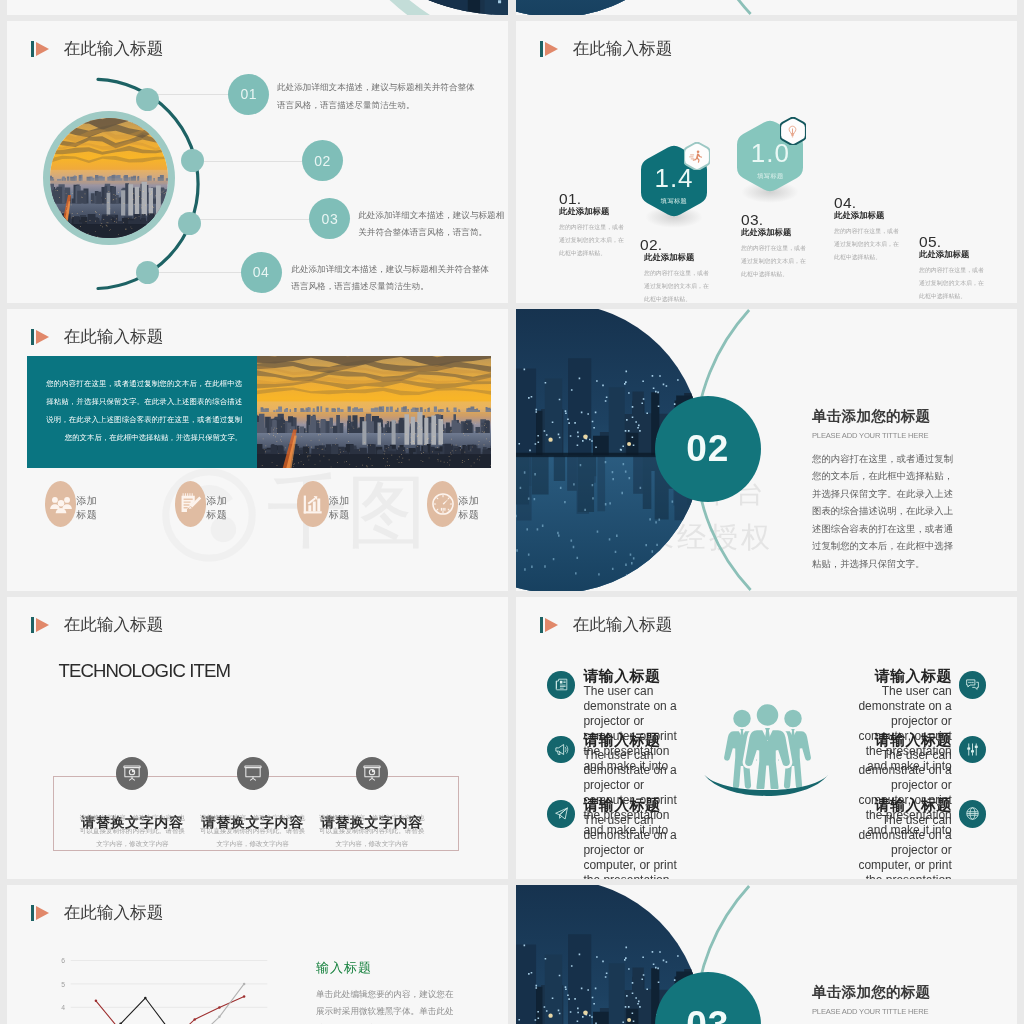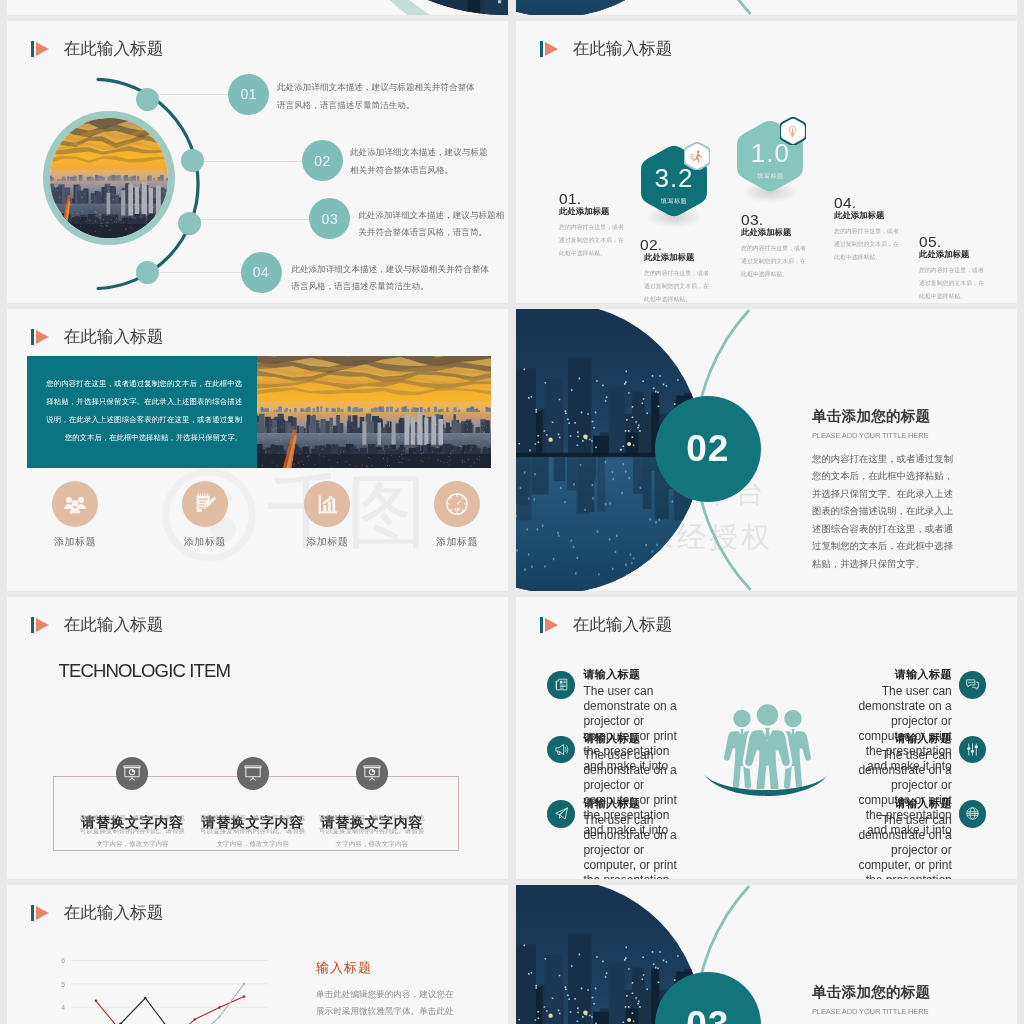--- a/index.html
+++ b/index.html
@@ -39,26 +39,26 @@
 
   
   .tp-arc{position:absolute;left:0;top:0;}
   .tp-photo{position:absolute;left:290.4px;top:-136.3px;width:418.4px;height:418.4px;border-radius:50%;overflow:hidden;}
   .tp-photo svg{position:absolute;left:-70px;top:175px;width:560px;height:560px;}
   .tp-arc2{position:absolute;left:0;top:0;}
   .tp-photo2{position:absolute;left:-105.2px;top:-6.5px;width:290.8px;height:290.8px;border-radius:50%;overflow:hidden;background:#1d4264;}
 
   
   .lc-chart{position:absolute;left:0;top:0;}
-  .lc-h{position:absolute;left:309px;top:76px;font-family:"Liberation Serif",serif;font-size:13px;color:#c2410c;letter-spacing:1px;line-height:1;}
+  .lc-h{position:absolute;left:309px;top:76px;font-family:"Liberation Serif",serif;font-size:13px;color:#15803d;letter-spacing:1px;line-height:1;}
   .lc-b{position:absolute;left:309px;top:101px;width:140px;font-family:"Liberation Serif",serif;font-size:8.6px;line-height:1.95;color:#8e8e8e;}
 
   
   .sp-circle{position:absolute;width:27.4px;height:27.4px;border-radius:50%;background:#14666d;display:flex;align-items:center;justify-content:center;}
-  .sp-head{position:absolute;width:109px;font-family:"Liberation Serif",serif;font-size:11px;font-weight:bold;color:#232323;letter-spacing:.4px;line-height:1;}
+  .sp-head{position:absolute;width:109px;font-family:"Liberation Serif",serif;font-size:15px;font-weight:bold;color:#232323;letter-spacing:.4px;line-height:1;}
   .sp-body{position:absolute;width:109px;font-family:"Liberation Sans",sans-serif;font-size:12px;line-height:1.25;color:#3a3a3a;}
   .sp-head.r,.sp-body.r{text-align:right;}
   .sp-people{position:absolute;left:204.5px;top:106.3px;}
   .sp-swoosh{position:absolute;left:187.3px;top:175.8px;width:126.5px;height:33px;}
 
   
   .tc-h1{position:absolute;left:51.5px;top:65px;font-family:"Liberation Sans",sans-serif;font-size:18.6px;color:#2b2b2b;letter-spacing:-0.9px;line-height:1;}
   .tc-p{position:absolute;left:51px;top:90px;width:396px;font-family:"Liberation Serif",serif;font-size:8.6px;line-height:1.95;color:#9a9a9a;text-align:justify;}
   .tc-box{position:absolute;left:45.9px;top:178.7px;width:406px;height:75px;border:1px solid #cdb2b2;box-sizing:border-box;}
   .tc-circle{position:absolute;top:160.4px;width:32.2px;height:32.2px;border-radius:50%;background:#686868;display:flex;align-items:center;justify-content:center;}
@@ -72,21 +72,21 @@
      display:flex;align-items:center;justify-content:center;z-index:4;}
   .sd-circle span{font-family:"Liberation Sans",sans-serif;font-size:37px;font-weight:bold;color:#f2fbfa;letter-spacing:1px;}
   .sd-title{position:absolute;z-index:4;left:296px;top:100px;font-family:"Liberation Serif",serif;font-size:14.6px;font-weight:bold;color:#3a3a3a;letter-spacing:.2px;line-height:1;}
   .sd-sub{position:absolute;z-index:4;left:296px;top:123px;font-family:"Liberation Sans",sans-serif;font-size:7.6px;color:#8b8b8b;letter-spacing:-0.2px;line-height:1;}
   .sd-body{position:absolute;z-index:4;left:296px;top:142px;width:141px;font-family:"Liberation Serif",serif;font-size:9.4px;line-height:1.86;color:#5d5d5d;text-align:justify;}
 
   
   .bn-panel{position:absolute;left:20.2px;top:47px;width:230px;height:112px;background:#0a7581;z-index:3;}
   .bn-txt{position:absolute;left:19px;top:19px;width:196px;font-family:"Liberation Serif",serif;font-size:7.4px;line-height:2.45;color:#fff;text-align:justify;text-align-last:right;}
   .bn-img{position:absolute;left:250.2px;top:47px;width:234px;height:112px;overflow:hidden;z-index:3;}
-  .bi-wrap{position:absolute;top:172px;width:60px;display:flex;flex-direction:column;align-items:center;z-index:3;}
+  .bi-wrap{position:absolute;top:172px;width:60px;display:flex;align-items:center;z-index:3;}
   .bi-circle{width:46px;height:46px;border-radius:50%;background:#e0bca2;display:flex;align-items:center;justify-content:center;}
   .bi-label{margin-top:8px;font-family:"Liberation Serif",serif;font-size:10px;color:#6e6e6e;letter-spacing:.5px;}
 
   
   .hx-wrap{position:absolute;width:66px;height:74px;}
   .hx{position:absolute;left:0;top:0;width:66px;height:74px;
       display:flex;flex-direction:column;align-items:center;justify-content:center;background:none !important;}
   .hx .hxbg{position:absolute;left:0;top:0;width:66px;height:74px;}
   .hx-val,.hx-cap{position:relative;z-index:2;}
   .hx-shadow{position:absolute;left:4px;top:62px;width:58px;height:22px;border-radius:50%;
@@ -251,21 +251,20 @@
           <path d="M159.8 144.1h1.1v1.1h-1.1zM48.1 183.8h1.1v1.1h-1.1zM23.0 156.1h1.1v1.1h-1.1zM111.6 166.9h1.1v1.1h-1.1zM29.1 168.5h1.1v1.1h-1.1zM100.1 186.1h1.1v1.1h-1.1zM5.7 194.6h1.1v1.1h-1.1zM34.5 183.1h1.1v1.1h-1.1zM101.5 184.9h1.1v1.1h-1.1zM36.6 143.7h1.1v1.1h-1.1zM17.4 180.3h1.1v1.1h-1.1zM106.8 134.4h1.1v1.1h-1.1zM38.3 124.5h1.1v1.1h-1.1zM40.0 162.8h1.1v1.1h-1.1zM87.5 174.3h1.1v1.1h-1.1zM15.3 185.2h1.1v1.1h-1.1zM196.4 177.2h1.1v1.1h-1.1zM148.6 186.0h1.1v1.1h-1.1zM19.0 154.9h1.1v1.1h-1.1zM15.9 180.5h1.1v1.1h-1.1zM107.6 126.5h1.1v1.1h-1.1zM89.0 180.1h1.1v1.1h-1.1zM110.4 127.7h1.1v1.1h-1.1zM187.4 122.5h1.1v1.1h-1.1zM168.6 195.9h1.1v1.1h-1.1zM150.2 193.7h1.1v1.1h-1.1zM106.2 135.5h1.1v1.1h-1.1zM94.5 177.1h1.1v1.1h-1.1zM153.7 148.7h1.1v1.1h-1.1zM189.4 120.8h1.1v1.1h-1.1zM99.2 121.2h1.1v1.1h-1.1zM71.6 197.1h1.1v1.1h-1.1zM23.6 196.9h1.1v1.1h-1.1zM181.0 173.1h1.1v1.1h-1.1zM11.2 155.7h1.1v1.1h-1.1zM138.4 125.6h1.1v1.1h-1.1zM59.6 125.3h1.1v1.1h-1.1zM168.7 191.2h1.1v1.1h-1.1zM184.7 178.1h1.1v1.1h-1.1zM115.1 123.0h1.1v1.1h-1.1zM96.3 178.9h1.1v1.1h-1.1zM151.2 120.1h1.1v1.1h-1.1zM1.6 125.1h1.1v1.1h-1.1zM184.9 127.1h1.1v1.1h-1.1zM78.1 156.1h1.1v1.1h-1.1zM176.8 128.8h1.1v1.1h-1.1zM52.3 179.8h1.1v1.1h-1.1zM17.2 131.1h1.1v1.1h-1.1zM5.0 194.7h1.1v1.1h-1.1zM46.7 158.1h1.1v1.1h-1.1zM75.8 196.5h1.1v1.1h-1.1zM142.4 166.1h1.1v1.1h-1.1zM97.9 139.4h1.1v1.1h-1.1zM167.8 126.2h1.1v1.1h-1.1zM124.4 141.6h1.1v1.1h-1.1zM55.3 154.3h1.1v1.1h-1.1zM37.8 165.3h1.1v1.1h-1.1zM14.2 119.5h1.1v1.1h-1.1zM28.3 125.2h1.1v1.1h-1.1zM175.6 158.8h1.1v1.1h-1.1zM135.7 180.3h1.1v1.1h-1.1zM33.1 194.1h1.1v1.1h-1.1zM76.9 154.8h1.1v1.1h-1.1zM97.7 173.6h1.1v1.1h-1.1zM153.7 133.5h1.1v1.1h-1.1zM165.7 152.2h1.1v1.1h-1.1zM50.2 187.1h1.1v1.1h-1.1zM174.4 186.6h1.1v1.1h-1.1zM64.7 191.1h1.1v1.1h-1.1zM155.2 195.6h1.1v1.1h-1.1zM151.0 198.0h1.1v1.1h-1.1zM95.6 177.9h1.1v1.1h-1.1zM156.2 160.0h1.1v1.1h-1.1zM100.9 150.0h1.1v1.1h-1.1zM173.7 148.3h1.1v1.1h-1.1zM149.3 162.9h1.1v1.1h-1.1zM141.4 142.7h1.1v1.1h-1.1zM15.8 172.0h1.1v1.1h-1.1zM29.0 146.8h1.1v1.1h-1.1zM156.3 121.9h1.1v1.1h-1.1zM182.2 165.1h1.1v1.1h-1.1zM112.2 172.2h1.1v1.1h-1.1zM11.4 119.8h1.1v1.1h-1.1zM144.1 164.9h1.1v1.1h-1.1zM127.9 183.9h1.1v1.1h-1.1zM54.2 130.9h1.1v1.1h-1.1zM193.8 122.8h1.1v1.1h-1.1zM103.1 167.9h1.1v1.1h-1.1zM191.0 124.9h1.1v1.1h-1.1zM140.5 124.3h1.1v1.1h-1.1zM90.8 167.6h1.1v1.1h-1.1zM169.8 121.8h1.1v1.1h-1.1zM149.7 129.9h1.1v1.1h-1.1zM80.9 196.5h1.1v1.1h-1.1zM170.1 124.1h1.1v1.1h-1.1zM0.9 120.5h1.1v1.1h-1.1zM156.2 121.1h1.1v1.1h-1.1zM157.0 182.6h1.1v1.1h-1.1zM163.5 192.9h1.1v1.1h-1.1zM126.6 184.0h1.1v1.1h-1.1zM108.6 171.5h1.1v1.1h-1.1zM13.9 162.1h1.1v1.1h-1.1zM198.1 149.1h1.1v1.1h-1.1zM143.0 132.3h1.1v1.1h-1.1zM96.3 161.3h1.1v1.1h-1.1zM153.9 143.8h1.1v1.1h-1.1zM93.8 133.2h1.1v1.1h-1.1zM115.5 193.2h1.1v1.1h-1.1zM77.3 170.7h1.1v1.1h-1.1zM111.3 133.6h1.1v1.1h-1.1zM139.3 134.9h1.1v1.1h-1.1zM122.8 197.5h1.1v1.1h-1.1zM61.3 171.5h1.1v1.1h-1.1zM67.9 169.5h1.1v1.1h-1.1zM38.3 158.1h1.1v1.1h-1.1zM157.0 135.1h1.1v1.1h-1.1zM70.9 136.1h1.1v1.1h-1.1zM31.6 171.6h1.1v1.1h-1.1zM166.3 160.1h1.1v1.1h-1.1zM89.4 142.2h1.1v1.1h-1.1zM47.9 193.4h1.1v1.1h-1.1zM96.0 172.5h1.1v1.1h-1.1zM55.8 131.8h1.1v1.1h-1.1zM1.8 141.7h1.1v1.1h-1.1zM83.8 159.7h1.1v1.1h-1.1zM123.3 173.3h1.1v1.1h-1.1zM175.3 182.2h1.1v1.1h-1.1zM137.4 182.4h1.1v1.1h-1.1zM108.4 155.8h1.1v1.1h-1.1zM183.0 189.5h1.1v1.1h-1.1zM77.2 187.4h1.1v1.1h-1.1zM85.9 178.1h1.1v1.1h-1.1zM4.8 165.6h1.1v1.1h-1.1zM189.4 153.1h1.1v1.1h-1.1zM174.1 172.5h1.1v1.1h-1.1zM4.1 124.1h1.1v1.1h-1.1zM66.1 195.7h1.1v1.1h-1.1zM131.4 165.8h1.1v1.1h-1.1zM172.0 146.0h1.1v1.1h-1.1zM29.2 153.7h1.1v1.1h-1.1z" fill="#ffd79a" opacity=".7"></path>
         </svg></div>
     <div class="cl-dot" style="left:128.5px;top:66.5px"></div>
     <div class="cl-dot" style="left:173.5px;top:128.1px"></div>
     <div class="cl-dot" style="left:171.0px;top:190.5px"></div>
     <div class="cl-dot" style="left:129.0px;top:239.5px"></div>
 
     <div class="cl-num" style="left:221.2px;top:52.5px">01</div>
     <div class="cl-txt" style="left:270px;top:58px;width:200px">此处添加详细文本描述，建议与标题相关并符合整体语言风格，语言描述尽量简洁生动。</div>
     <div class="cl-num" style="left:295px;top:119.3px">02</div>
-    <div class="cl-txt" style="left:343px;top:123px;width:146px">此处添加详细文本描述，建议与标题相关并符合整体语言风格。</div>
     <div class="cl-num" style="left:302.4px;top:177px">03</div>
     <div class="cl-txt" style="left:351.2px;top:185.5px;width:148px">此处添加详细文本描述，建议与标题相关并符合整体语言风格，语言简。</div>
     <div class="cl-num" style="left:233.5px;top:230.7px">04</div>
     <div class="cl-txt" style="left:284.3px;top:239.5px;width:200px">此处添加详细文本描述，建议与标题相关并符合整体语言风格，语言描述尽量简洁生动。</div>
   </div>
 
   <div class="slide">
     <div class="stitle">
       <span class="bar"></span>
       <span class="tri"></span>
@@ -273,21 +272,21 @@
     </div>
     <div class="hx-num" style="left:43px;top:170px">01.</div>
     <div class="hx-head" style="left:43px;top:186px">此处添加标题</div>
     <div class="hx-body" style="left:43px;top:200px">您的内容打在这里，或者通过复制您的文本后，在此框中选择粘贴。</div>
     <div class="hx-wrap" style="left:125.0px;top:122.9px">
       <div class="hx-shadow"></div>
       <div class="hx">
           <svg class="hxbg" width="66" height="74" viewBox="0 0 66 74">
             <path d="M26.89 3.42 Q33.00 0.00 39.11 3.42 L59.89 15.08 Q66.00 18.50 66.00 25.50 L66.00 48.50 Q66.00 55.50 59.89 58.92 L39.11 70.58 Q33.00 74.00 26.89 70.58 L6.11 58.92 Q0.00 55.50 0.00 48.50 L0.00 25.50 Q0.00 18.50 6.11 15.08 Z" fill="#0f7078"></path>
           </svg>
-        <div class="hx-val">3.2</div>
+        <div class="hx-val">1.4</div>
         <div class="hx-cap">填写标题</div>
       </div>
       <div class="hx-badge">
           <svg class="bgh" width="26" height="28.6" viewBox="0 0 27 30">
             <path d="M10.70 1.55 Q13.50 0.00 16.30 1.55 L24.20 5.95 Q27.00 7.50 27.00 10.70 L27.00 19.30 Q27.00 22.50 24.20 24.05 L16.30 28.45 Q13.50 30.00 10.70 28.45 L2.80 24.05 Q0.00 22.50 0.00 19.30 L0.00 10.70 Q0.00 7.50 2.80 5.95 Z" fill="#fdfdfd" stroke="#9cc8c4" stroke-width="2"></path>
           </svg>
           <svg width="15" height="15" viewBox="0 0 24 24">
             <g fill="#df8b68">
               <circle cx="14.5" cy="4.3" r="2.1"></circle>
               <path d="M13 7.2c1.5-.5 3 .1 3.6 1.4l1.3 2.8 3.1 1-.5 1.7-3.8-1.2c-.4-.1-.7-.4-.9-.8l-.6-1.3-1 3.2 2.4 2.6c.3.3.4.7.3 1.1l-1 4.3-1.8-.4.9-3.8-3.1-3.2c-.3-.4-.4-.9-.3-1.3z"></path>

